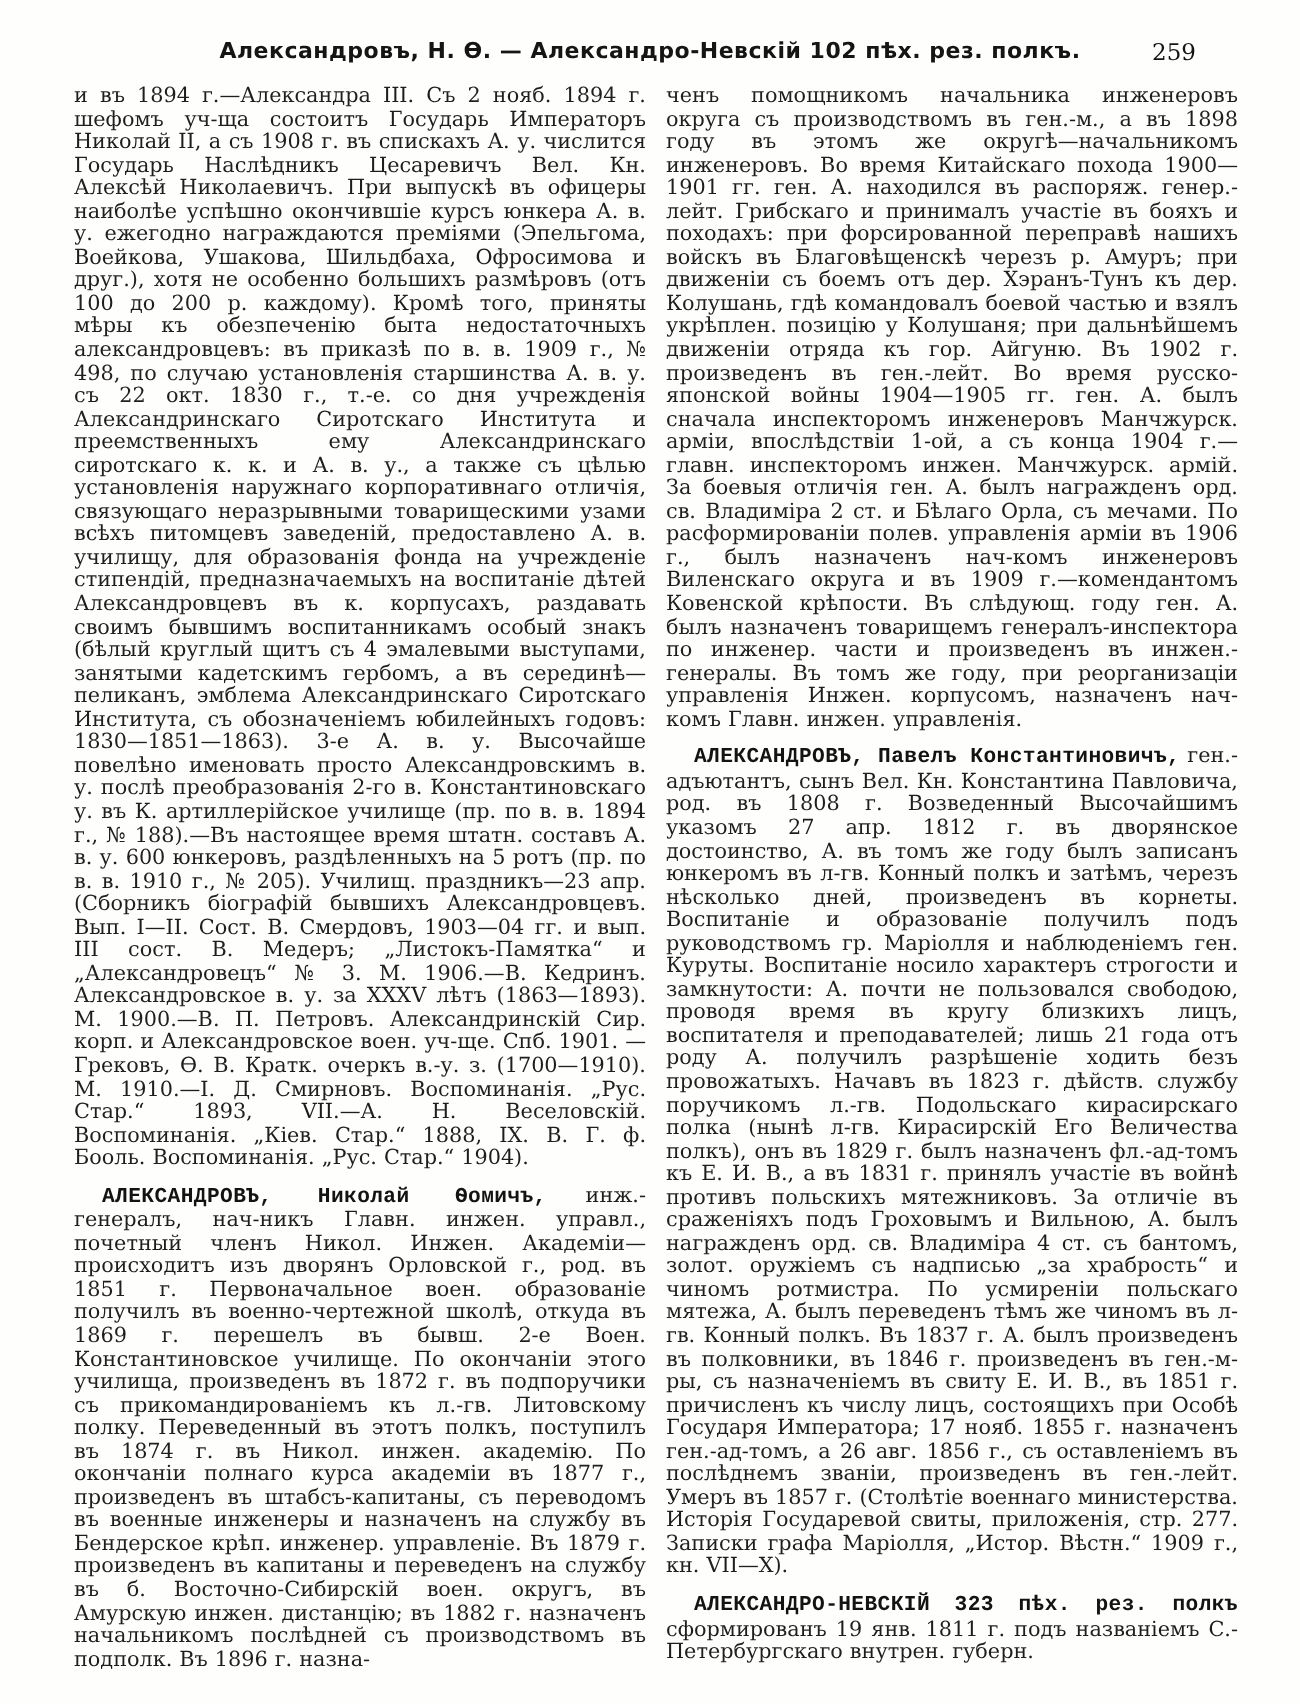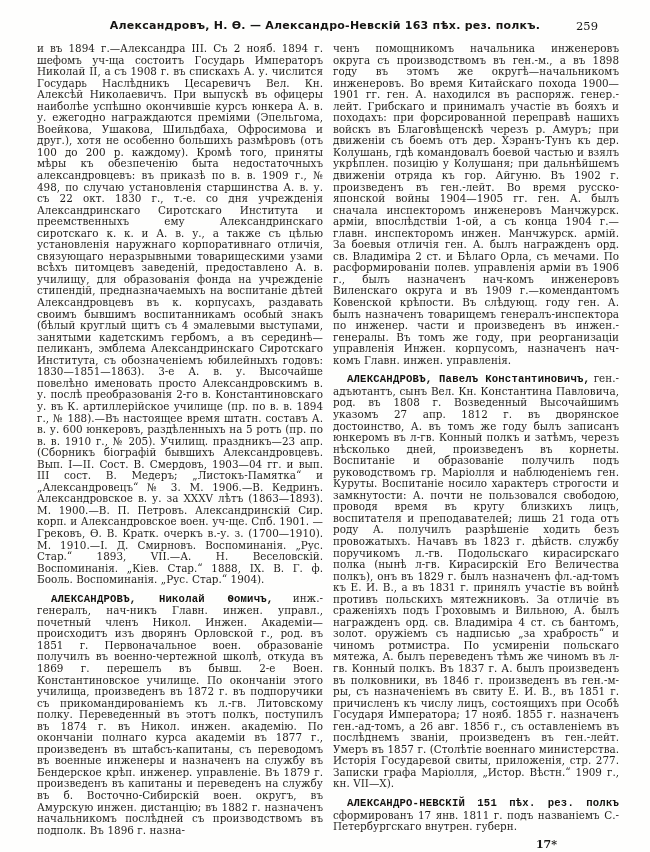--- a/index.html
+++ b/index.html
@@ -71,33 +71,32 @@
     font-weight: bold;
     color: #1b1a18;
   }
 </style>
 </head>
 <body>
 
 <div class="page">
 
   <div class="running-head">
-    <span class="head-title">Александровъ, Н. Ѳ. — Александро-Невскій 163 пѣх. рез. полкъ.</span>
+    <span class="head-title">Александровъ, Н. Ѳ. — Александро-Невскій 102 пѣх. рез. полкъ.</span>
     <span class="page-number">259</span>
   </div>
 
   <div class="columns">
 
     <div class="column">
       <p class="para continuation">и въ 1894 г.—Александра III. Съ 2 нояб. 1894 г. шефомъ уч-ща состоитъ Государь Императоръ Николай II, а съ 1908 г. въ спискахъ А. у. числится Государь Наслѣдникъ Цесаревичъ Вел. Кн. Алексѣй Николаевичъ. При выпускѣ въ офицеры наиболѣе успѣшно окончившіе курсъ юнкера А. в. у. ежегодно награждаются преміями (Эпельгома, Воейкова, Ушакова, Шильдбаха, Офросимова и друг.), хотя не особенно большихъ размѣровъ (отъ 100 до 200 р. каждому). Кромѣ того, приняты мѣры къ обезпеченію быта недостаточныхъ александровцевъ: въ приказѣ по в. в. 1909 г., № 498, по случаю установленія старшинства А. в. у. съ 22 окт. 1830 г., т.-е. со дня учрежденія Александринскаго Сиротскаго Института и преемственныхъ ему Александринскаго сиротскаго к. к. и А. в. у., а также съ цѣлью установленія наружнаго корпоративнаго отличія, связующаго неразрывными товарищескими узами всѣхъ питомцевъ заведеній, предоставлено А. в. училищу, для образованія фонда на учрежденіе стипендій, предназначаемыхъ на воспитаніе дѣтей Александровцевъ въ к. корпусахъ, раздавать своимъ бывшимъ воспитанникамъ особый знакъ (бѣлый круглый щитъ съ 4 эмалевыми выступами, занятыми кадетскимъ гербомъ, а въ серединѣ—пеликанъ, эмблема Александринскаго Сиротскаго Института, съ обозначеніемъ юбилейныхъ годовъ: 1830—1851—1863). 3-е А. в. у. Высочайше повелѣно именовать просто Александровскимъ в. у. послѣ преобразованія 2-го в. Константиновскаго у. въ К. артиллерійское училище (пр. по в. в. 1894 г., № 188).—Въ настоящее время штатн. составъ А. в. у. 600 юнкеровъ, раздѣленныхъ на 5 ротъ (пр. по в. в. 1910 г., № 205). Училищ. праздникъ—23 апр. (Сборникъ біографій бывшихъ Александровцевъ. Вып. I—II. Сост. В. Смердовъ, 1903—04 гг. и вып. III сост. В. Медеръ; „Листокъ-Памятка“ и „Александровецъ“ № 3. М. 1906.—В. Кедринъ. Александровское в. у. за XXXV лѣтъ (1863—1893). М. 1900.—В. П. Петровъ. Александринскій Сир. корп. и Александровское воен. уч-ще. Спб. 1901. — Грековъ, Ѳ. В. Кратк. очеркъ в.-у. з. (1700—1910). М. 1910.—І. Д. Смирновъ. Воспоминанія. „Рус. Стар.“ 1893, VII.—А. Н. Веселовскій. Воспоминанія. „Кіев. Стар.“ 1888, IX. В. Г. ф. Бооль. Воспоминанія. „Рус. Стар.“ 1904).</p>
       <p class="para entry"><b class="headword">АЛЕКСАНДРОВЪ, Николай Ѳомичъ,</b> <span>инж.-генералъ, нач-никъ Главн. инжен. управл., почетный членъ Никол. Инжен. Академіи—происходитъ изъ дворянъ Орловской г., род. въ 1851 г. Первоначальное воен. образованіе получилъ въ военно-чертежной школѣ, откуда въ 1869 г. перешелъ въ бывш. 2-е Воен. Константиновское училище. По окончаніи этого училища, произведенъ въ 1872 г. въ подпоручики съ прикомандированіемъ къ л.-гв. Литовскому полку. Переведенный въ этотъ полкъ, поступилъ въ 1874 г. въ Никол. инжен. академію. По окончаніи полнаго курса академіи въ 1877 г., произведенъ въ штабсъ-капитаны, съ переводомъ въ военные инженеры и назначенъ на службу въ Бендерское крѣп. инженер. управленіе. Въ 1879 г. произведенъ въ капитаны и переведенъ на службу въ б. Восточно-Сибирскій воен. округъ, въ Амурскую инжен. дистанцію; въ 1882 г. назначенъ начальникомъ послѣдней съ производствомъ въ подполк. Въ 1896 г. назна-</span></p>
     </div>
 
     <div class="column">
       <p class="para continuation">ченъ помощникомъ начальника инженеровъ округа съ производствомъ въ ген.-м., а въ 1898 году въ этомъ же округѣ—начальникомъ инженеровъ. Во время Китайскаго похода 1900—1901 гг. ген. А. находился въ распоряж. генер.-лейт. Грибскаго и принималъ участіе въ бояхъ и походахъ: при форсированной переправѣ нашихъ войскъ въ Благовѣщенскѣ черезъ р. Амуръ; при движеніи съ боемъ отъ дер. Хэранъ-Тунъ къ дер. Колушань, гдѣ командовалъ боевой частью и взялъ укрѣплен. позицію у Колушаня; при дальнѣйшемъ движеніи отряда къ гор. Айгуню. Въ 1902 г. произведенъ въ ген.-лейт. Во время русско-японской войны 1904—1905 гг. ген. А. былъ сначала инспекторомъ инженеровъ Манчжурск. арміи, впослѣдствіи 1-ой, а съ конца 1904 г.—главн. инспекторомъ инжен. Манчжурск. армій. За боевыя отличія ген. А. былъ награжденъ орд. св. Владиміра 2 ст. и Бѣлаго Орла, съ мечами. По расформированіи полев. управленія арміи въ 1906 г., былъ назначенъ нач-комъ инженеровъ Виленскаго округа и въ 1909 г.—комендантомъ Ковенской крѣпости. Въ слѣдующ. году ген. А. былъ назначенъ товарищемъ генералъ-инспектора по инженер. части и произведенъ въ инжен.-генералы. Въ томъ же году, при реорганизаціи управленія Инжен. корпусомъ, назначенъ нач-комъ Главн. инжен. управленія.</p>
       <p class="para entry"><b class="headword">АЛЕКСАНДРОВЪ, Павелъ Константиновичъ,</b> <span>ген.-адъютантъ, сынъ Вел. Кн. Константина Павловича, род. въ 1808 г. Возведенный Высочайшимъ указомъ 27 апр. 1812 г. въ дворянское достоинство, А. въ томъ же году былъ записанъ юнкеромъ въ л-гв. Конный полкъ и затѣмъ, черезъ нѣсколько дней, произведенъ въ корнеты. Воспитаніе и образованіе получилъ подъ руководствомъ гр. Маріолля и наблюденіемъ ген. Куруты. Воспитаніе носило характеръ строгости и замкнутости: А. почти не пользовался свободою, проводя время въ кругу близкихъ лицъ, воспитателя и преподавателей; лишь 21 года отъ роду А. получилъ разрѣшеніе ходить безъ провожатыхъ. Начавъ въ 1823 г. дѣйств. службу поручикомъ л.-гв. Подольскаго кирасирскаго полка (нынѣ л-гв. Кирасирскій Его Величества полкъ), онъ въ 1829 г. былъ назначенъ фл.-ад-томъ къ Е. И. В., а въ 1831 г. принялъ участіе въ войнѣ противъ польскихъ мятежниковъ. За отличіе въ сраженіяхъ подъ Гроховымъ и Вильною, А. былъ награжденъ орд. св. Владиміра 4 ст. съ бантомъ, золот. оружіемъ съ надписью „за храбрость“ и чиномъ ротмистра. По усмиреніи польскаго мятежа, А. былъ переведенъ тѣмъ же чиномъ въ л-гв. Конный полкъ. Въ 1837 г. А. былъ произведенъ въ полковники, въ 1846 г. произведенъ въ ген.-м-ры, съ назначеніемъ въ свиту Е. И. В., въ 1851 г. причисленъ къ числу лицъ, состоящихъ при Особѣ Государя Императора; 17 нояб. 1855 г. назначенъ ген.-ад-томъ, а 26 авг. 1856 г., съ оставленіемъ въ послѣднемъ званіи, произведенъ въ ген.-лейт. Умеръ въ 1857 г. (Столѣтіе военнаго министерства. Исторія Государевой свиты, приложенія, стр. 277. Записки графа Маріолля, „Истор. Вѣстн.“ 1909 г., кн. VII—X).</span></p>
-      <p class="para entry"><b class="headword">АЛЕКСАНДРО-НЕВСКІЙ 151 пѣх. рез. полкъ</b> <span>сформированъ 17 янв. 1811 г. подъ названіемъ С.-Петербургскаго внутрен. губерн.</span></p>
-      <div class="signature-mark">17*</div>
+      <p class="para entry"><b class="headword">АЛЕКСАНДРО-НЕВСКІЙ 323 пѣх. рез. полкъ</b> <span>сформированъ 19 янв. 1811 г. подъ названіемъ С.-Петербургскаго внутрен. губерн.</span></p>
     </div>
 
   </div>
 
 </div>
 
 </body></html>

